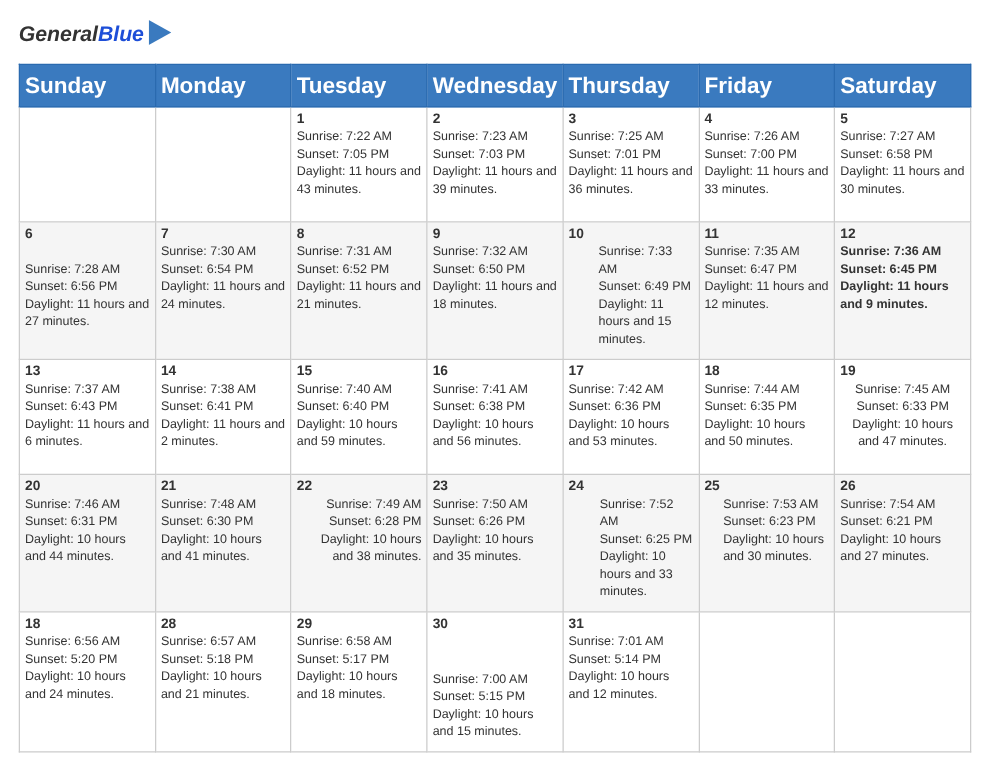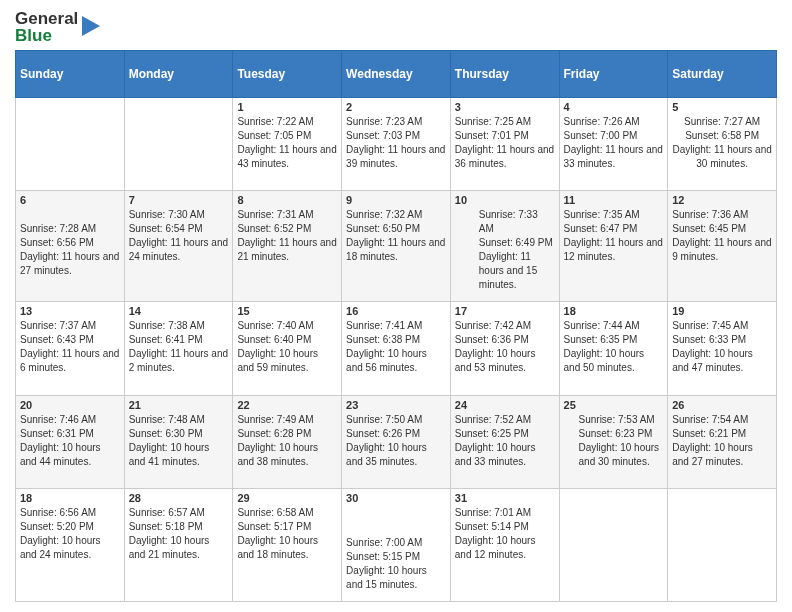--- a/index.html
+++ b/index.html
@@ -43,23 +43,23 @@
     }
     .calendar {
       flex: 1;
       border-collapse: collapse;
       width: 100%;
       table-layout: fixed;
     }
     .calendar th {
       background-color: #3a7abf;
       color: #fff;
-      font-size: 12px;
+      font-size: 18px;
       font-weight: bold;
-      padding: 16px 4px;
+      padding: 6px 4px;
       text-align: left;
       border: 1px solid #2a6aaf;
     }
     .calendar td {
       border: 1px solid #ccc;
       vertical-align: top;
       padding: 3px 4px;
       font-size: 9.5px;
       color: #333;
       height: 88px;
@@ -83,23 +83,23 @@
       background: #fff !important;
     }
   </style>
 </head>
 <body>
 
 <div class="page">
   <div class="header">
     <div class="logo">
       <div style="display:flex; align-items:center; gap:0;">
-        <div style="display:flex; flex-direction:column; line-height:1;">
+        <div style="display:flex; flex-direction:row; line-height:1;font-style:italic;">
           <span style="font-size:17px; font-weight:bold; color:#333;">General</span>
-          <span style="font-size:17px; font-weight:bold; color:#15803d;">Blue</span>
+          <span style="font-size:17px; font-weight:bold; color:#1d4ed8;">Blue</span>
         </div>
         <div style="margin-left:4px; margin-top:2px;">
           <svg width="18" height="28">
             <polygon points="0,4 18,14 0,24" fill="#3a7abf"></polygon>
           </svg>
         </div>
       </div>
     </div>
     <div class="title-section">
       <div class="month-title"></div>
@@ -142,21 +142,21 @@
 Daylight: 11 hours and 36 minutes.</div>
           </td>
           <td>
             <span class="day-num">4</span>
             <div class="cell-info" style="white-space: pre-line;">Sunrise: 7:26 AM
 Sunset: 7:00 PM
 Daylight: 11 hours and 33 minutes.</div>
           </td>
           <td>
             <span class="day-num">5</span>
-            <div class="cell-info" style="white-space: pre-line; text-align: center;">Sunrise: 7:27 AM
+            <div class="cell-info" style="white-space: pre-line;">Sunrise: 7:27 AM
 Sunset: 6:58 PM
 Daylight: 11 hours and 30 minutes.</div>
           </td>
         </tr>
         <tr>
           <td>
             <span class="day-num">6</span>
             <div class="cell-info" style="white-space: pre-line; margin-top: 16px;">Sunrise: 7:28 AM
 Sunset: 6:56 PM
 Daylight: 11 hours and 27 minutes.</div>
@@ -186,21 +186,21 @@
 Daylight: 11 hours and 15 minutes.</div>
           </td>
           <td>
             <span class="day-num">11</span>
             <div class="cell-info" style="white-space: pre-line;">Sunrise: 7:35 AM
 Sunset: 6:47 PM
 Daylight: 11 hours and 12 minutes.</div>
           </td>
           <td>
             <span class="day-num">12</span>
-            <div class="cell-info" style="white-space: pre-line;">Sunrise: 7:36 AM
+            <div class="cell-info" style="white-space: pre-line; font-weight: bold;">Sunrise: 7:36 AM
 Sunset: 6:45 PM
 Daylight: 11 hours and 9 minutes.</div>
           </td>
         </tr>
         <tr>
           <td>
             <span class="day-num">13</span>
             <div class="cell-info" style="white-space: pre-line;">Sunrise: 7:37 AM
 Sunset: 6:43 PM
 Daylight: 11 hours and 6 minutes.</div>
@@ -230,53 +230,53 @@
 Daylight: 10 hours and 53 minutes.</div>
           </td>
           <td>
             <span class="day-num">18</span>
             <div class="cell-info" style="white-space: pre-line;">Sunrise: 7:44 AM
 Sunset: 6:35 PM
 Daylight: 10 hours and 50 minutes.</div>
           </td>
           <td>
             <span class="day-num">19</span>
-            <div class="cell-info" style="white-space: pre-line;">Sunrise: 7:45 AM
+            <div class="cell-info" style="white-space: pre-line; text-align: center;">Sunrise: 7:45 AM
 Sunset: 6:33 PM
 Daylight: 10 hours and 47 minutes.</div>
           </td>
         </tr>
         <tr>
           <td>
             <span class="day-num">20</span>
             <div class="cell-info" style="white-space: pre-line;">Sunrise: 7:46 AM
 Sunset: 6:31 PM
 Daylight: 10 hours and 44 minutes.</div>
           </td>
           <td>
             <span class="day-num">21</span>
             <div class="cell-info" style="white-space: pre-line;">Sunrise: 7:48 AM
 Sunset: 6:30 PM
 Daylight: 10 hours and 41 minutes.</div>
           </td>
           <td>
             <span class="day-num">22</span>
-            <div class="cell-info" style="white-space: pre-line;">Sunrise: 7:49 AM
+            <div class="cell-info" style="white-space: pre-line; text-align: right;">Sunrise: 7:49 AM
 Sunset: 6:28 PM
 Daylight: 10 hours and 38 minutes.</div>
           </td>
           <td>
             <span class="day-num">23</span>
             <div class="cell-info" style="white-space: pre-line;">Sunrise: 7:50 AM
 Sunset: 6:26 PM
 Daylight: 10 hours and 35 minutes.</div>
           </td>
           <td>
             <span class="day-num">24</span>
-            <div class="cell-info" style="white-space: pre-line;">Sunrise: 7:52 AM
+            <div class="cell-info" style="white-space: pre-line; margin-left: 25px;">Sunrise: 7:52 AM
 Sunset: 6:25 PM
 Daylight: 10 hours and 33 minutes.</div>
           </td>
           <td>
             <span class="day-num">25</span>
             <div class="cell-info" style="white-space: pre-line; margin-left: 15px;">Sunrise: 7:53 AM
 Sunset: 6:23 PM
 Daylight: 10 hours and 30 minutes.</div>
           </td>
           <td>

